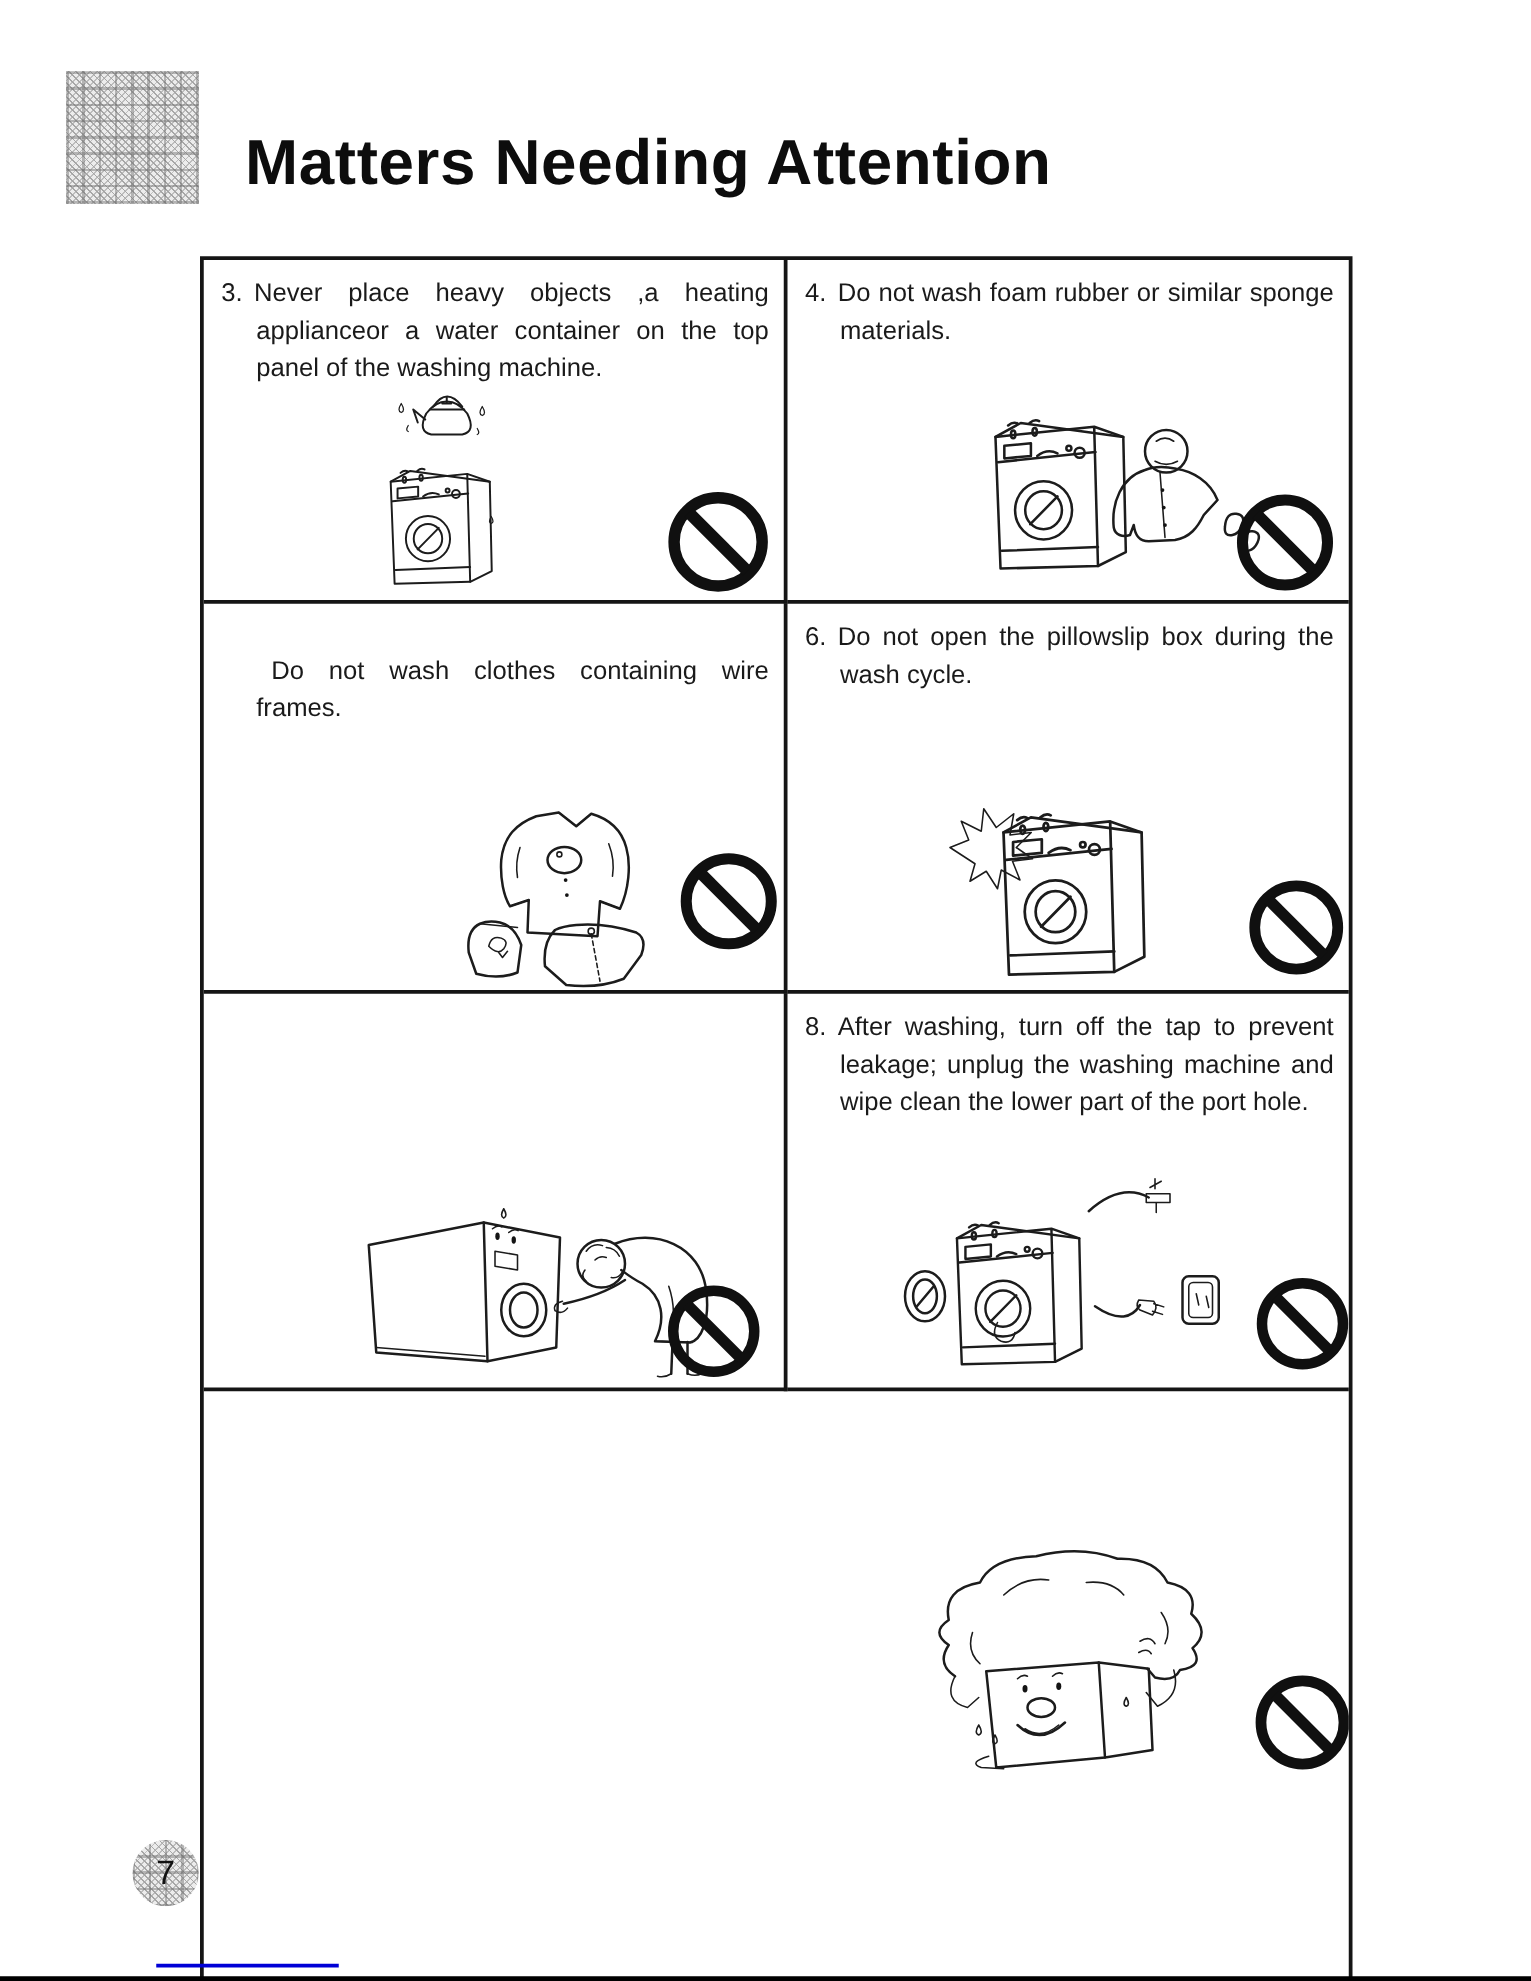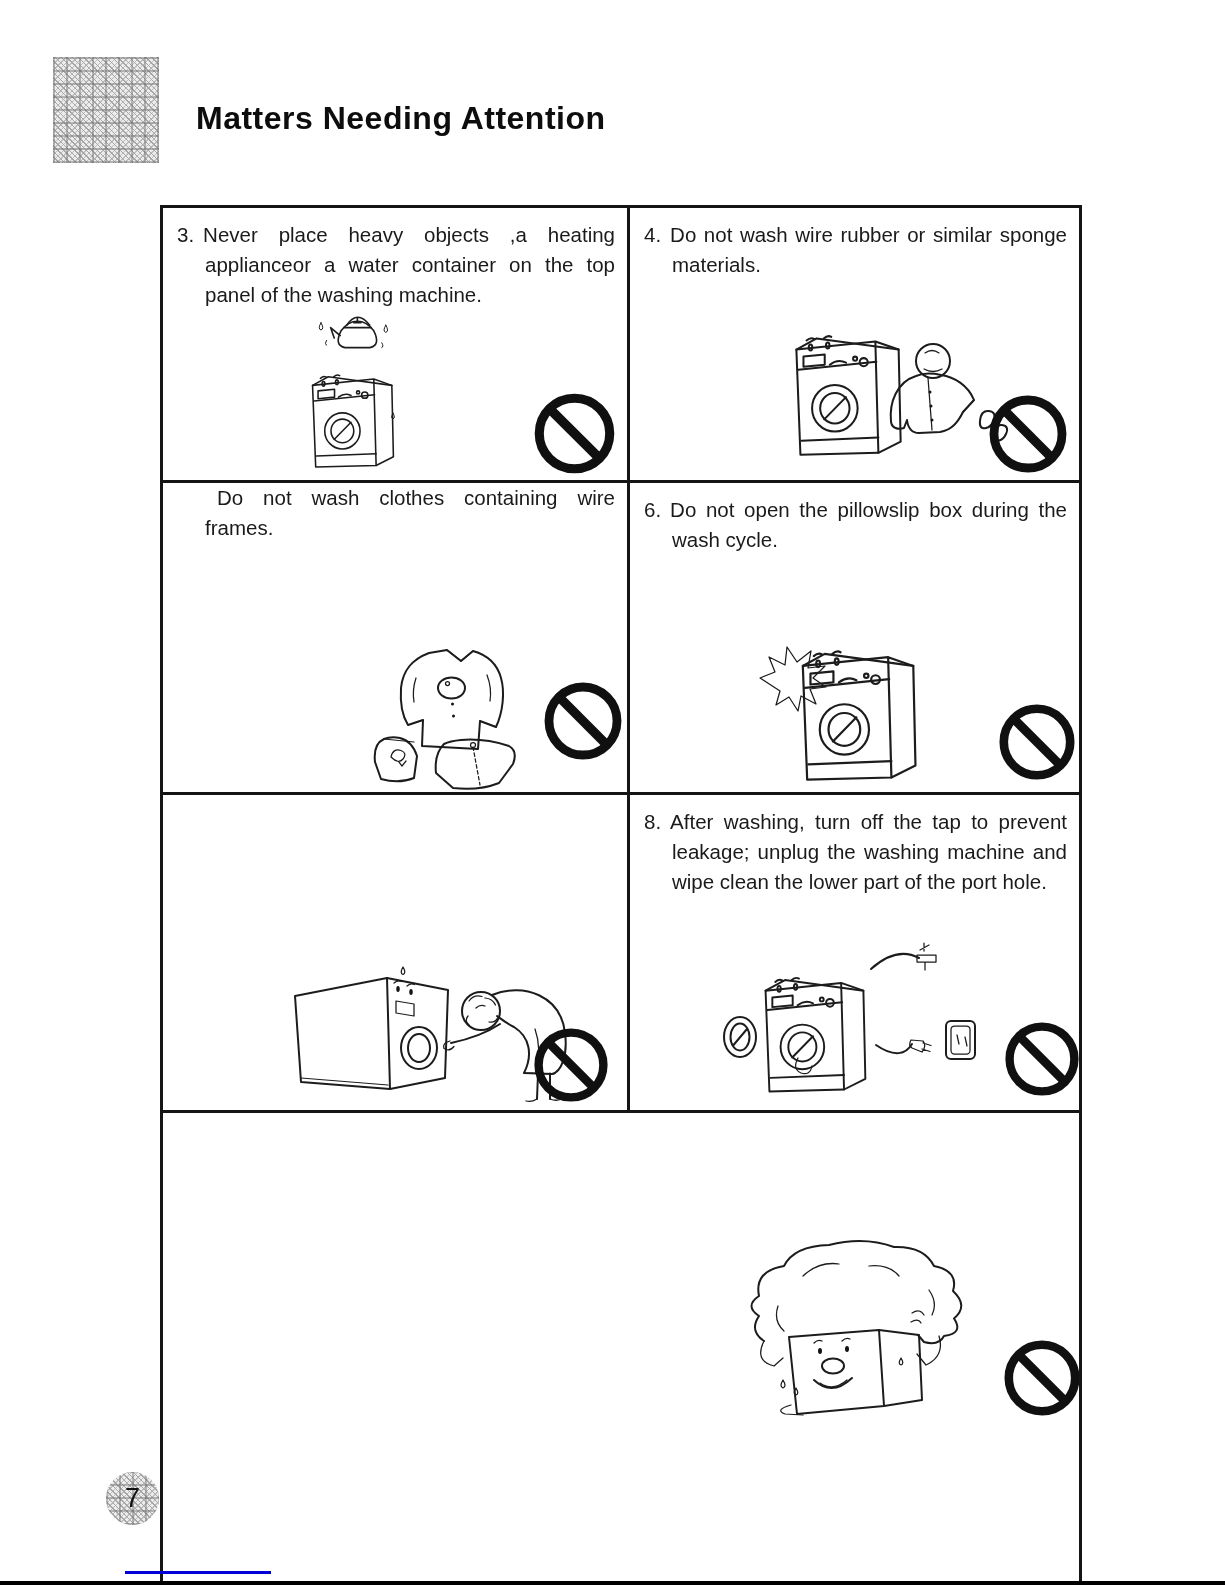--- a/index.html
+++ b/index.html
@@ -14,21 +14,21 @@
     background-color:#ececec;
     background-image:
       repeating-linear-gradient(0deg, rgba(110,110,110,.45) 0 2px, transparent 2px 13px),
       repeating-linear-gradient(90deg, rgba(110,110,110,.45) 0 2px, transparent 2px 13px),
       repeating-linear-gradient(45deg, #a6a6a6 0 1px, transparent 1px 4px),
       repeating-linear-gradient(-45deg, #bdbdbd 0 1px, transparent 1px 4px);
   }
   .header-block { position:absolute; left:53px; top:57px; width:106px; height:106px; }
   .page-title {
     position:absolute; left:196px; top:100px; margin:0;
-    font-size:32px; font-weight:bold; letter-spacing:.5px; color:#0d0d0d;
+    font-size:51px; font-weight:bold; letter-spacing:.5px; color:#0d0d0d;
     white-space:nowrap;
   }
 
   
   .notice-table {
     position:absolute; left:160px; top:205px; width:922px; height:1424px;
     border:3px solid #151515; box-sizing:border-box;
     display:grid;
     grid-template-columns:467px 1fr;
     grid-template-rows:275px 312px 318px 1fr;
@@ -36,21 +36,21 @@
   .cell { position:relative; box-sizing:border-box; overflow:hidden; }
   .b-r { border-right:3px solid #151515; }
   .b-b { border-bottom:3px solid #151515; }
   .span2 { grid-column:1 / span 2; }
 
   .notice {
     margin:0; padding:12px 12px 0 42px; text-indent:-28px;
     font-size:20.5px; line-height:30px; text-align:justify; color:#1a1a1a;
   }
   .notice .num { margin-right:9px; }
-  .notice.para2 { padding-top:0; text-indent:12px; }
+  .notice.para2 { padding-top:0; text-indent:12px;margin-top:39px; }
   .notice.narrow { font-size:19.5px; letter-spacing:-0.2px; }
 
   
   .illus { position:absolute; }
   .lineart * { fill:none; stroke:#1c1c1c; stroke-width:4; stroke-linecap:round; stroke-linejoin:round; }
   .lineart .ink { fill:#141414; stroke:none; }
   .lineart .thin { stroke-width:2.5; }
   .nosign { position:absolute; }
 
   
@@ -107,21 +107,21 @@
         <path d="M118,74 L94,54 L103,80"></path>
         <path class="thin" d="M70,42 q-9,15 0,18 q9,-3 0,-18 Z M232,48 q9,15 0,18 q-9,-3 0,-18 Z M84,86 q-6,10 0,12 M222,92 q6,10 0,12"></path>
         <path class="thin" d="M250,268 q-7,12 0,14 q7,-2 0,-14 Z"></path>
       </svg>
       <svg class="nosign" style="left:368px; top:182px;" width="87" height="87" viewBox="0 0 100 100">
           <use href="#no-sign"></use>
         </svg>
     </div>
 
     <div class="cell b-b">
-      <p class="notice"><span class="num">4.</span><span>Do not wash  wire rubber or similar sponge materials.</span></p>
+      <p class="notice"><span class="num">4.</span><span>Do not wash  foam rubber or similar sponge materials.</span></p>
       <svg class="illus lineart" style="left:150px; top:92px;" width="240" height="172" viewBox="0 0 480 344">
         <use href="#washer" x="0" y="14" width="268" height="324"></use>
         <circle cx="306" cy="122" r="34"></circle>
         <path class="thin" d="M290,106 q14,-10 28,0 M288,138 q18,10 36,0"></path>
         <path d="M272,152 C234,164 218,204 222,244 C224,256 236,260 248,256 L254,240 C256,256 262,266 278,266 L320,264 C344,260 356,244 366,224 L388,200 C376,170 348,154 322,150 C304,146 286,146 272,152 Z"></path>
         <path class="thin" d="M296,156 L304,260 M388,200 L366,224"></path>
         <circle class="ink" cx="300" cy="184" r="3"></circle>
         <circle class="ink" cx="302" cy="212" r="3"></circle>
         <circle class="ink" cx="304" cy="240" r="3"></circle>
         <path d="M400,242 q2,-22 18,-20 q16,2 9,20 q-5,12 -15,14 q-14,3 -12,-14 Z"></path>

